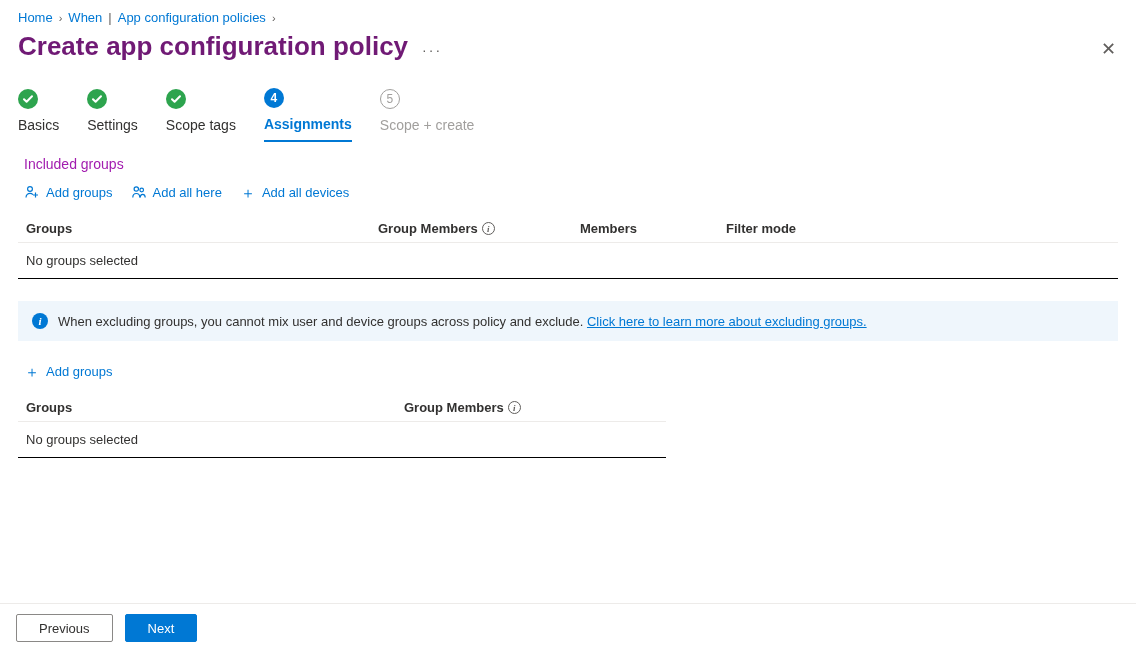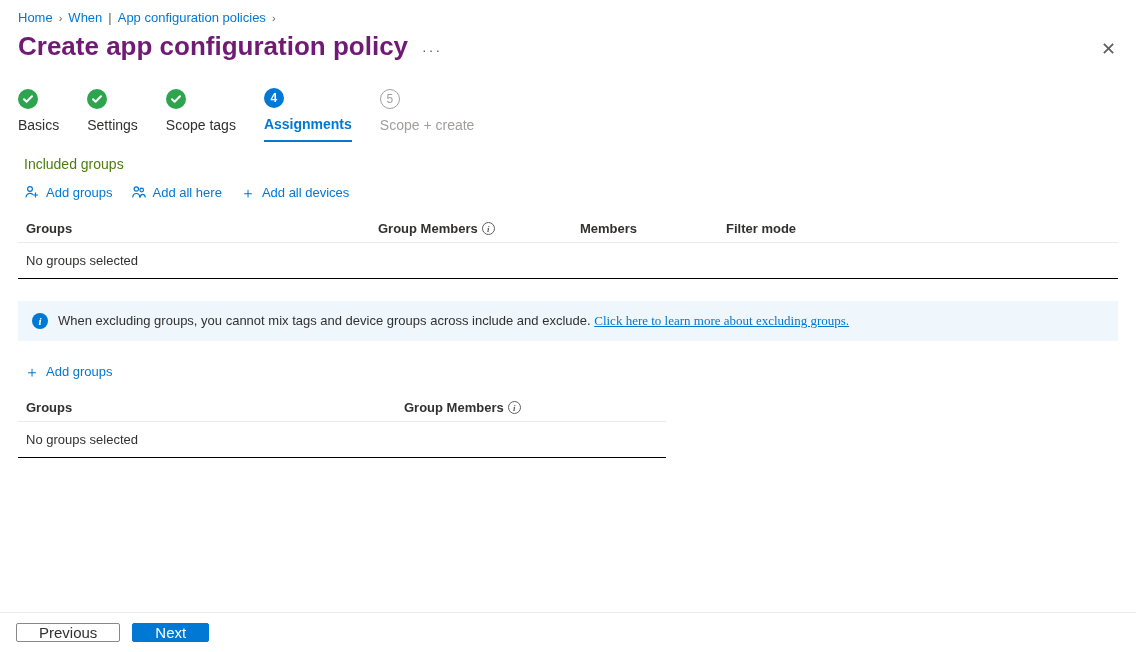--- a/index.html
+++ b/index.html
@@ -36,21 +36,21 @@
   .step-badge {
     width: 20px; height: 20px; border-radius: 50%;
     display: flex; align-items: center; justify-content: center;
     font-size: 12px; flex-shrink: 0;
   }
   .step-badge.done { background: #2da44e; color: #fff; }
   .step-badge.num { background: #0078d4; color: #fff; font-weight: 600; }
   .step-badge.future { border: 1px solid #a19f9d; color: #a19f9d; width: 20px; height: 20px; }
 
   
-  .section-title { font-size: 14px; color: #4d7c0f; margin: 6px 0 12px 6px; }
+  .section-title { font-size: 14px; color: #a21caf; margin: 6px 0 12px 6px; }
 
   
   .actions { display: flex; align-items: flex-start; gap: 18px; margin: 0 0 12px 6px; }
   .action { display: flex; align-items: center; gap: 6px; color: #0078d4; cursor: pointer; font-size: 13px; }
   .icon { display: inline-flex; align-items: center; justify-content: center; width: 16px; height: 16px; }
   .plus-icon { color: #0078d4; font-size: 15px; font-weight: 400; line-height: 1; }
 
   
   .tbl { width: 100%; margin-top: 4px; }
   .tbl-head { display: flex; padding: 6px 8px; font-size: 13px; color: #323130; font-weight: 600; border-bottom: 1px solid #edebe9; margin-top: 15px; }
@@ -73,30 +73,30 @@
     margin: 14px 0 22px 0; padding: 12px 14px;
     background: #eff6fc; display: flex; align-items: center; gap: 10px;
     font-size: 13px; color: #323130;
   }
   .banner .info-fill {
     width: 16px; height: 16px; border-radius: 50%; background: #0078d4;
     color: #fff; display: flex; align-items: center; justify-content: center;
     font-weight: bold; font-size: 11px; font-style: italic; font-family: Georgia, serif;
     flex-shrink: 0;
   }
-  .banner a { color: #0078d4; text-decoration: underline; cursor: pointer; font-family: Liberation Serif, serif; }
+  .banner a { color: #0078d4; text-decoration: underline; cursor: pointer; }
 
   
   .footer {
     position: absolute; left: 0; right: 0; bottom: 0;
     border-top: 1px solid #edebe9;
     padding: 10px 16px; display: flex; gap: 12px; background:#fff;
   }
   .btn {
-    height: 19px; padding: 0 22px; font-size: 15px;
+    height: 28px; padding: 0 22px; font-size: 13px;
     border: 1px solid #8a8886; background: #fff; color: #323130;
     cursor: pointer; border-radius: 2px;
   }
   .btn.primary { background: #0078d4; border-color: #0078d4; color: #fff; }
 </style>
 </head>
 <body>
 
 <div class="root">
 
@@ -193,21 +193,21 @@
       <div class="col-fmode">Filter mode</div>
     </div>
     <div class="tbl-row">No groups selected</div>
   </div>
 
   <div class="excluded">
 
     <div class="banner">
       <span class="info-fill">i</span>
       <span>
-        <span>When excluding groups, you cannot mix tags and device groups across include and exclude. </span><a>Click here to learn more about excluding groups.</a>
+        <span>When excluding groups, you cannot mix user and device groups across policy and exclude. </span><a>Click here to learn more about excluding groups.</a>
       </span>
     </div>
 
     <div class="actions">
       <div class="action">
         <span class="icon plus-icon">＋</span>
         <span>Add groups</span>
       </div>
     </div>
 

